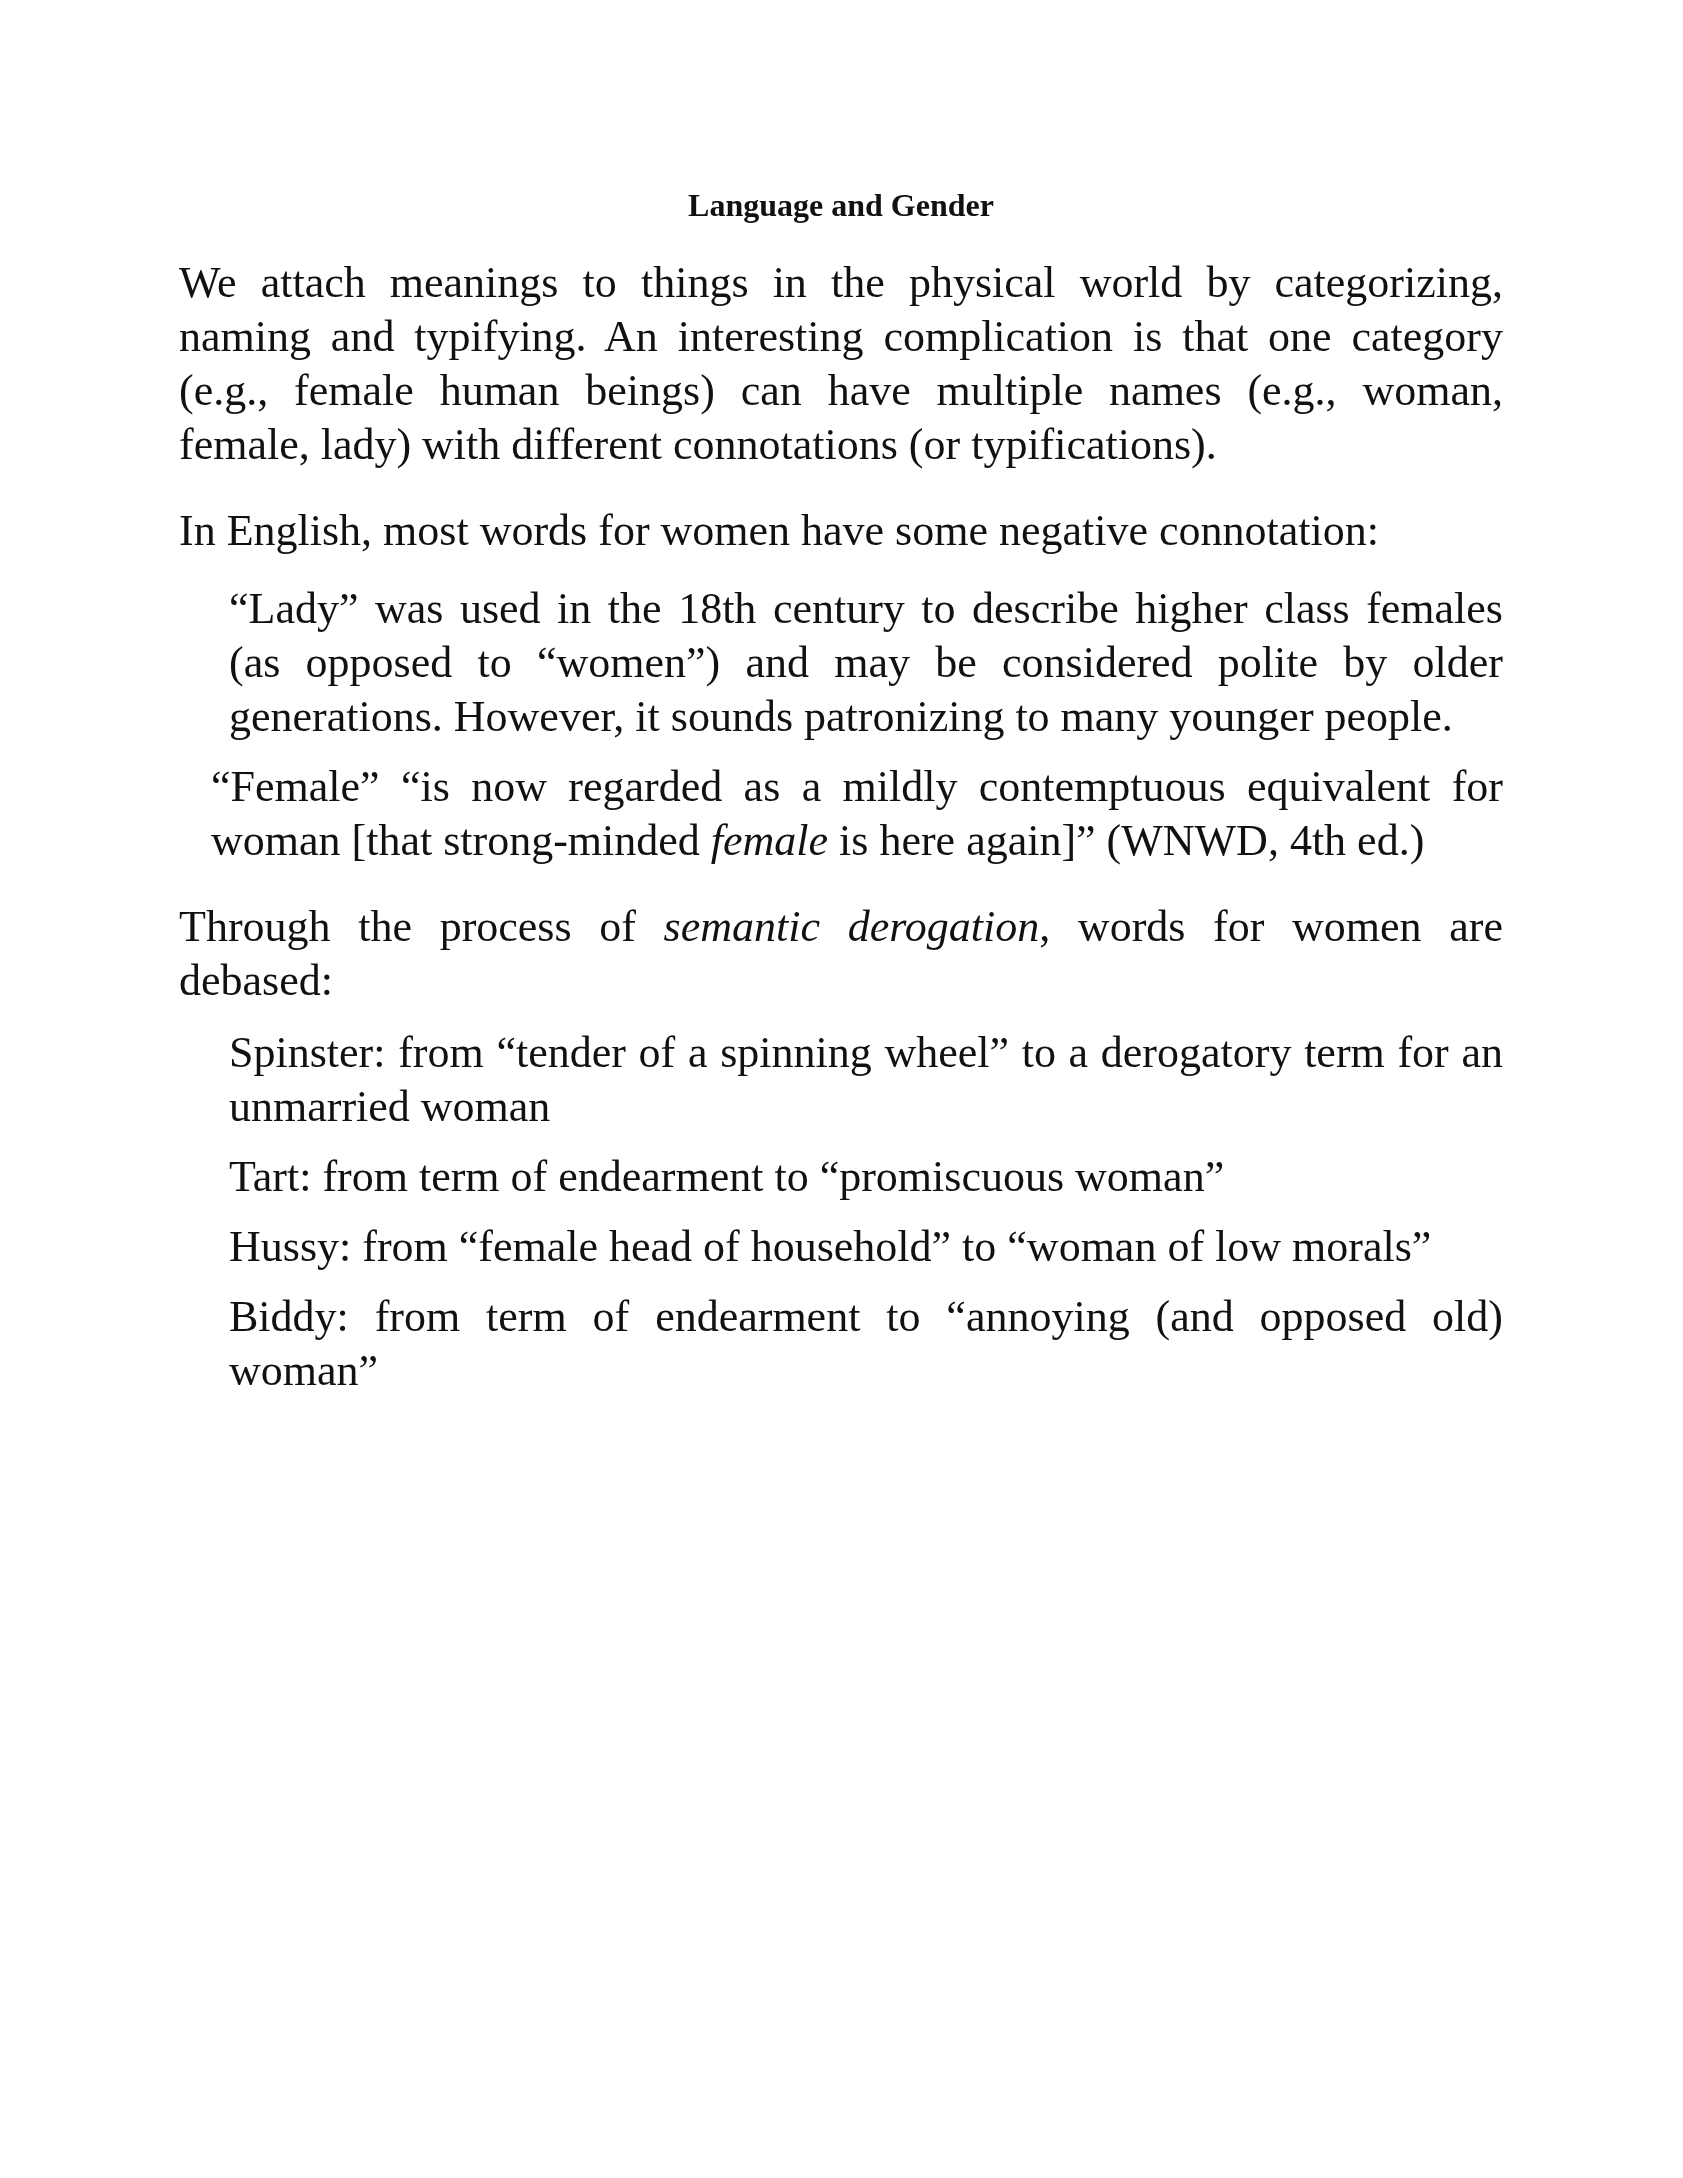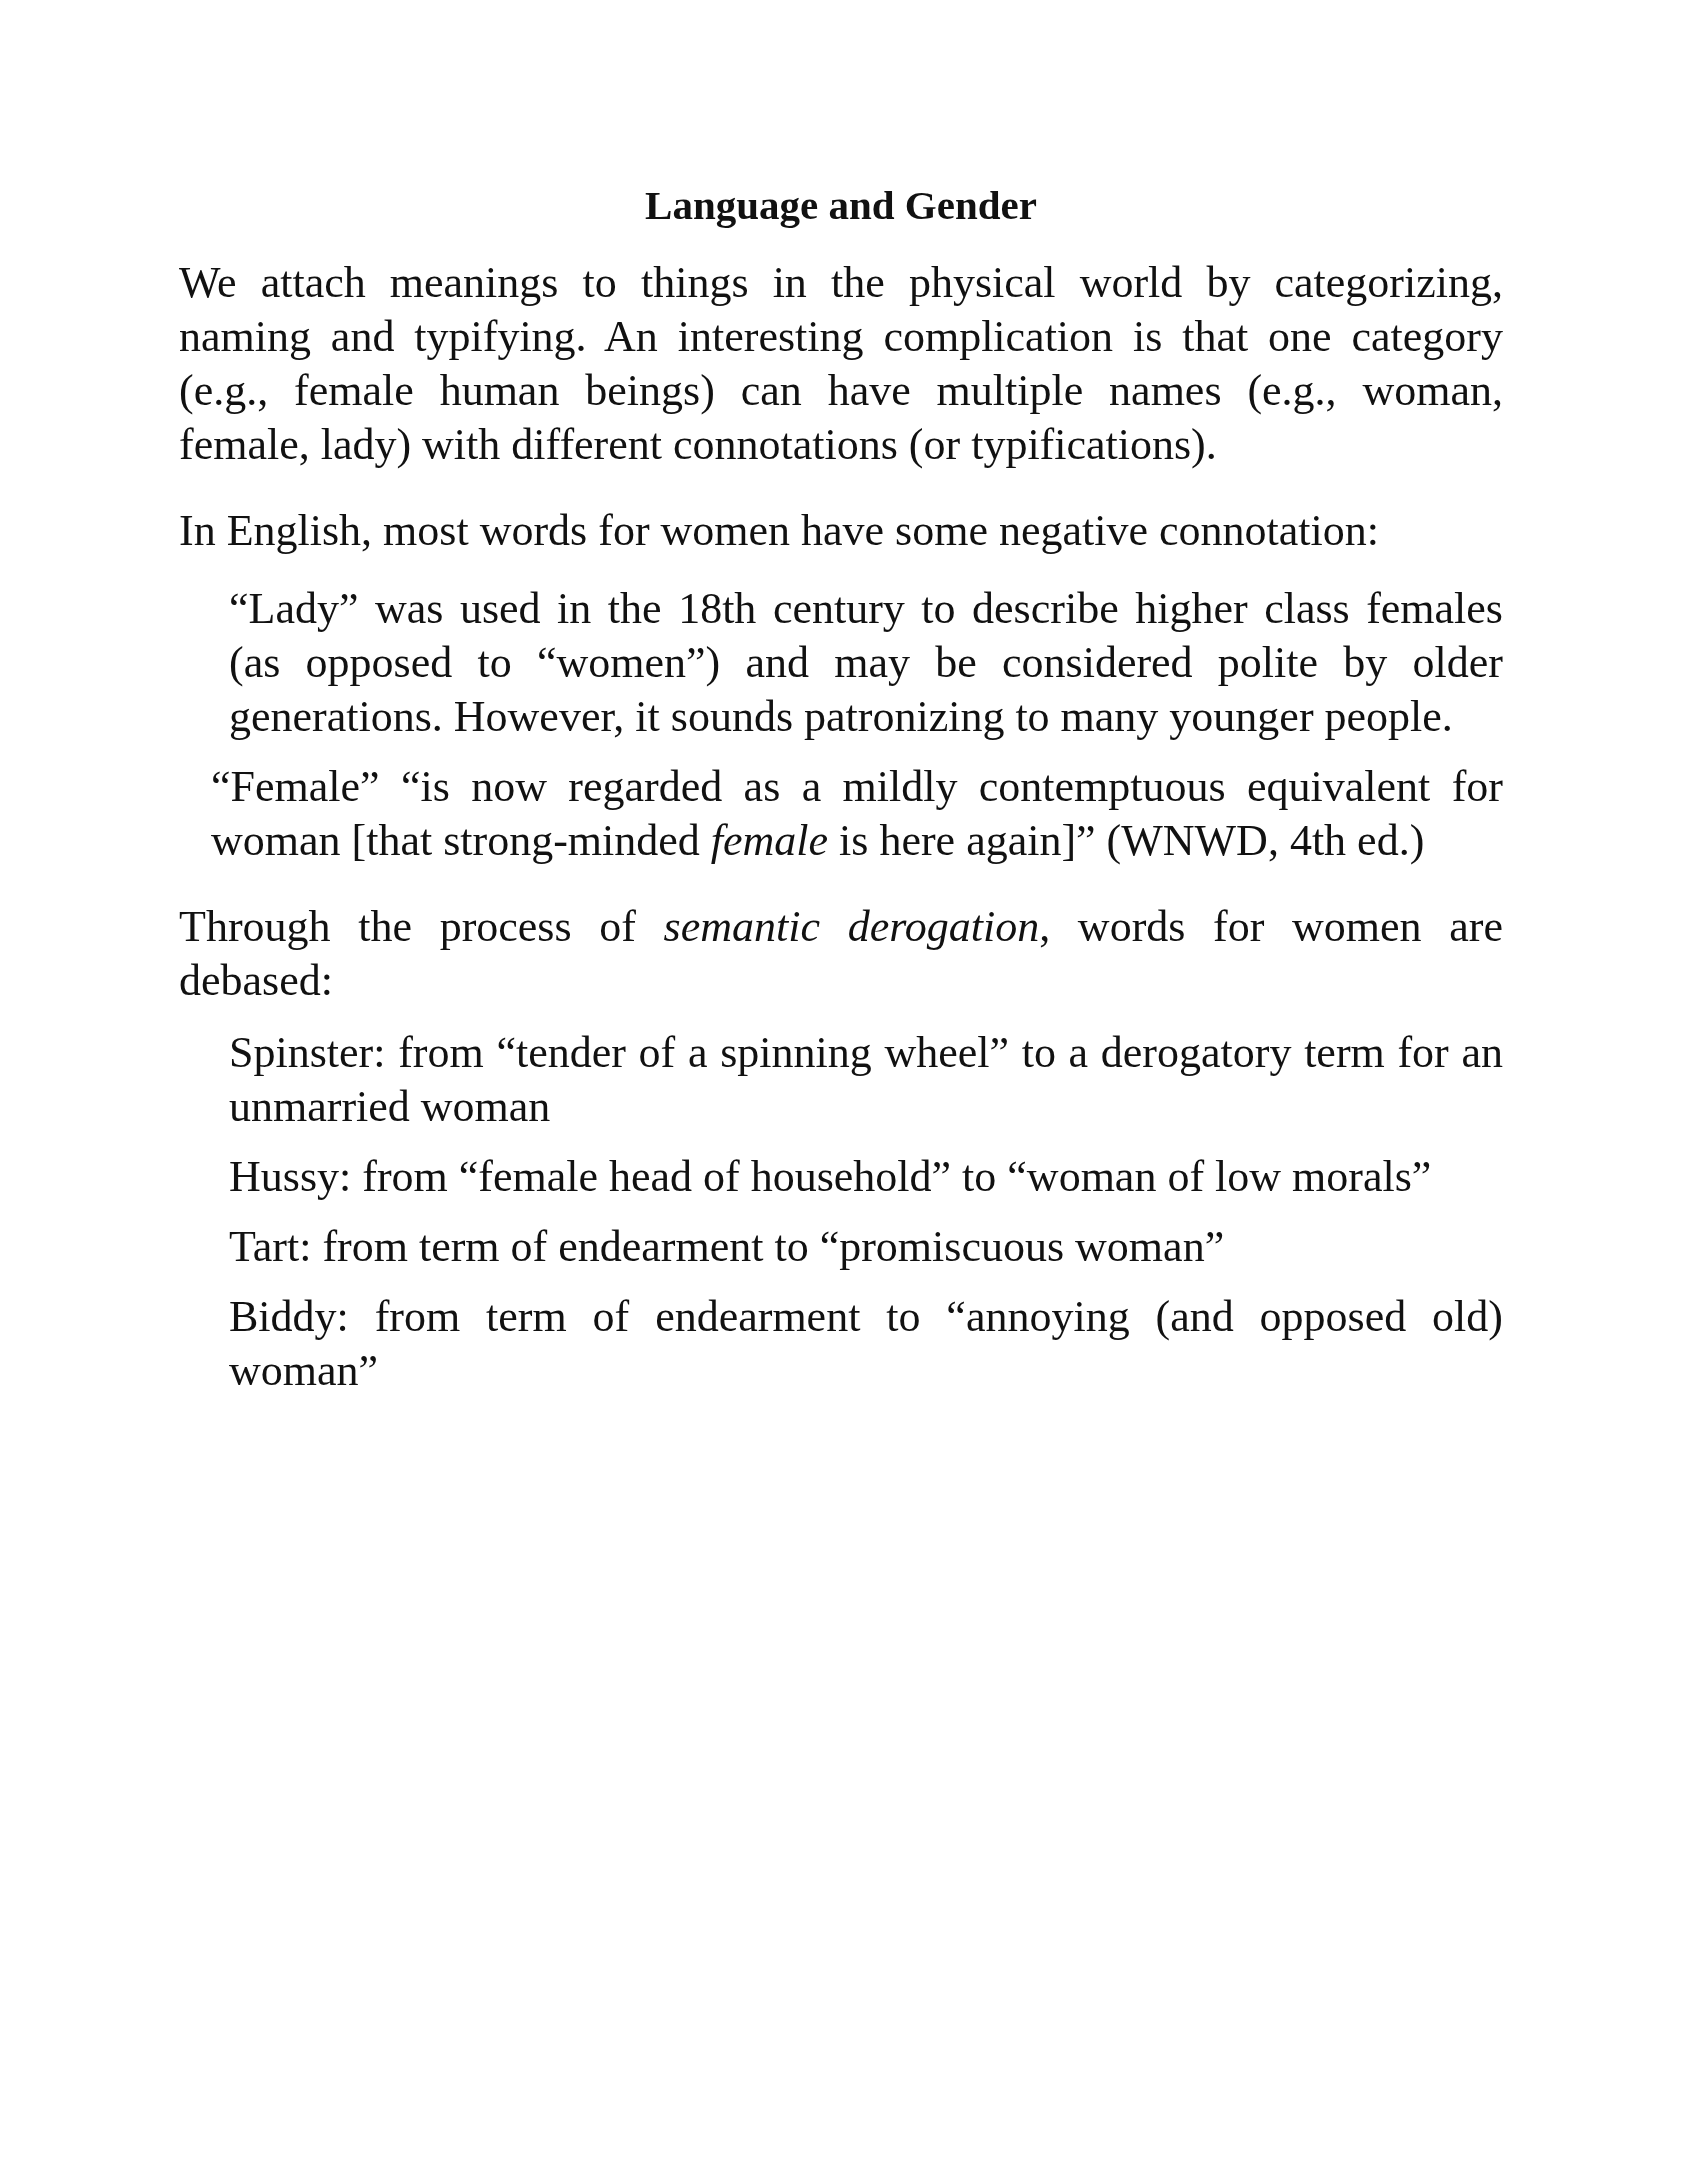--- a/index.html
+++ b/index.html
@@ -3,21 +3,21 @@
   <meta charset="utf-8">
   <style>
     html, body { margin: 0; padding: 0; background: #ffffff; }
     body { width: 1683px; height: 2178px; position: relative; overflow: hidden; }
     .page {
       position: absolute; left: 179px; top: 178px; width: 1324px;
       font-family: "Liberation Serif", "DejaVu Serif", serif;
       color: #111111; font-size: 44px; line-height: 54px;
     }
     .title {
-      text-align: center; font-weight: bold; font-size: 41px; line-height: 54px;
+      text-align: center; font-weight: bold; font-size: 32px; line-height: 54px;
       margin: 0 0 24px 0; letter-spacing: 0;
     }
     .para { margin: 0 0 32px 0; text-align: justify; text-align-last: left; }
     .item { margin: 0 0 16px 50px; text-align: justify; text-align-last: left; }
     .item.last { margin-bottom: 32px; margin-left: 32px; }
     em { font-style: italic; }
   </style>
 </head>
 <body>
 
@@ -27,17 +27,17 @@
   <p class="para">We attach meanings to things in the physical world by categorizing, naming and typifying. An interesting complication is that one category (e.g., female human beings) can have multiple names (e.g., woman, female, lady) with different connotations (or typifications).</p>
 
   <p class="para" style="margin-bottom:24px">In English, most words for women have some negative connotation:</p>
 
   <p class="item">“Lady” was used in the 18th century to describe higher class females (as opposed to “women”) and may be considered polite by older generations. However, it sounds patronizing to many younger people.</p>
   <p class="item last"><span>“Female” “is now regarded as a mildly contemptuous equivalent for woman [that strong-minded </span><em>female</em><span> is here again]” (WNWD, 4th ed.)</span></p>
 
   <p class="para" style="margin-bottom:18px"><span>Through the process of </span><em>semantic derogation</em><span>, words for women are debased:</span></p>
 
   <p class="item">Spinster: from “tender of a spinning wheel” to a derogatory term for an unmarried woman</p>
+  <p class="item">Tart: from term of endearment to “promiscuous woman”</p>
   <p class="item">Hussy: from “female head of household” to “woman of low morals”</p>
-  <p class="item">Tart: from term of endearment to “promiscuous woman”</p>
   <p class="item">Biddy: from term of endearment to “annoying (and opposed old) woman”</p>
 </div>
 
 
 </body></html>

